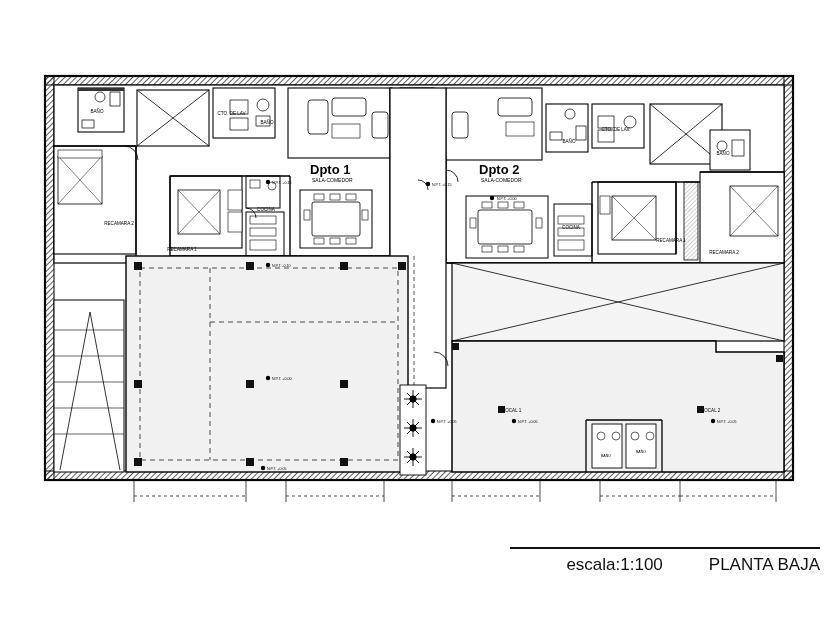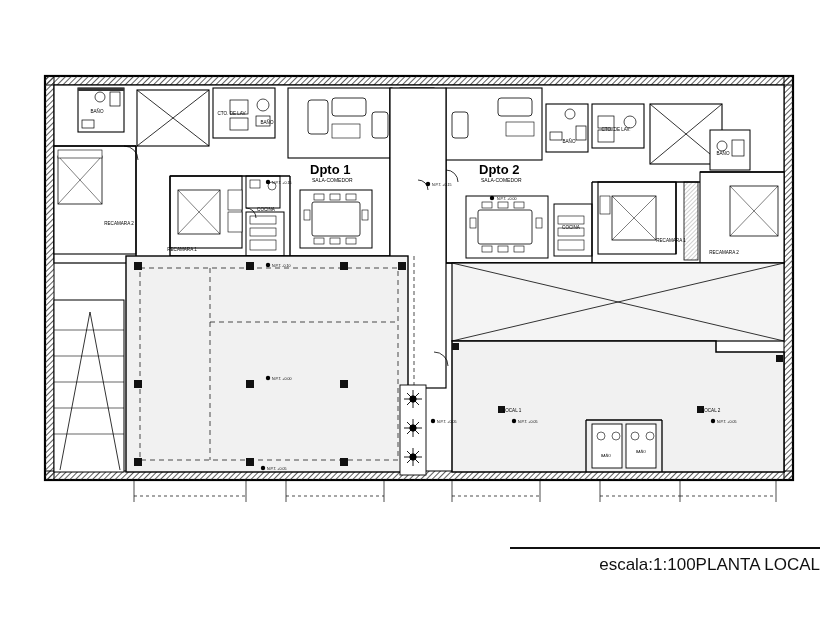--- a/index.html
+++ b/index.html
@@ -47,20 +47,21 @@
   .ttl-rule {
     height: 2px;
     background: #111;
     margin: 5px 0 6px 0;
     width: 310px;
   }
   .ttl-row {
     display: flex;
     justify-content: flex-end;
     align-items: baseline;
+    gap: 46px;
     font-size: 17px;
     color: #111;
   }
   .lbl-dpto {
     font-size: 13px;
     font-weight: bold;
     fill: #000;
   }
   .lbl-sub {
     font-size: 5px;
@@ -429,17 +430,17 @@
         <text class="lbl-sub" x="481" y="182">SALA-COMEDOR</text>
       </g>
 
     </svg>
   </div>
 
   <div class="ttl-block">
     <div class="ttl-rule"></div>
     <div class="ttl-row">
       <span>escala:1:100</span>
-      <span>PLANTA LOCAL</span>
+      <span>PLANTA BAJA</span>
     </div>
   </div>
 
 </div>
 
 </body></html>

